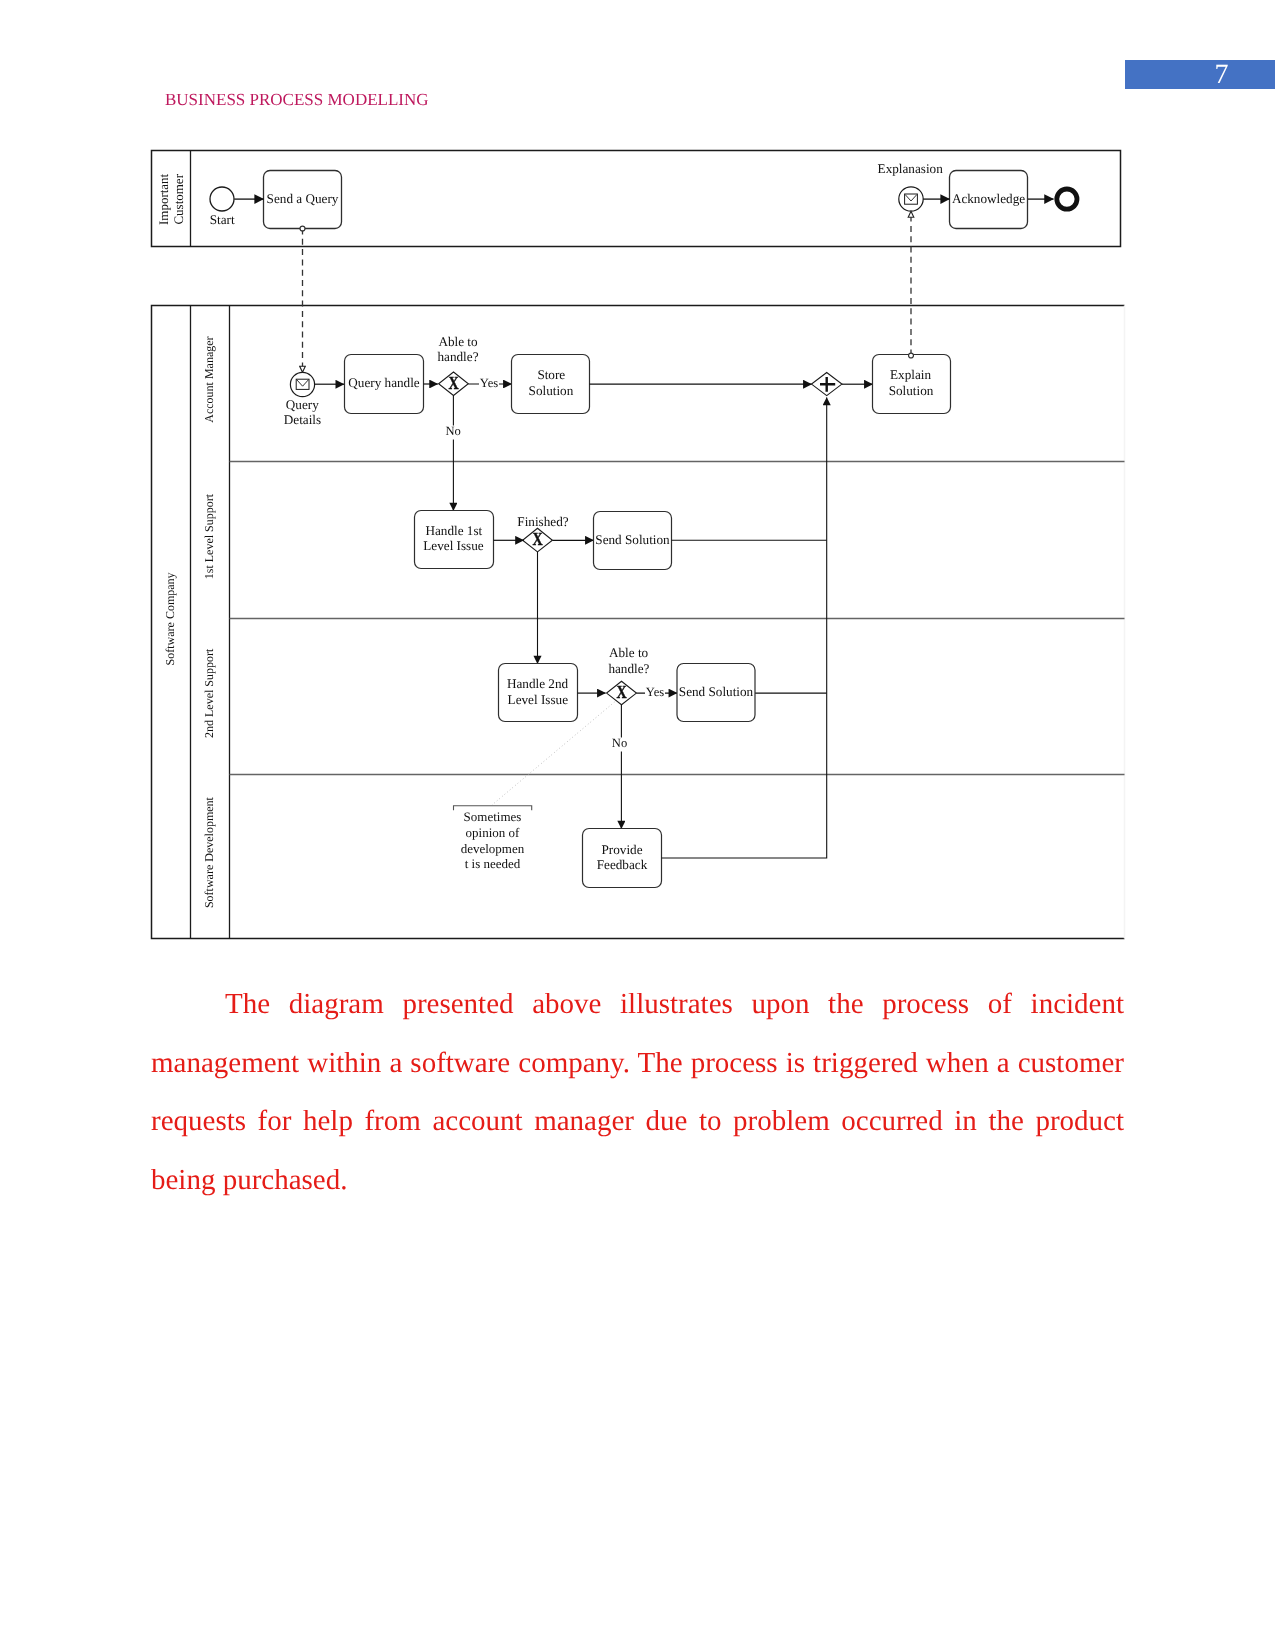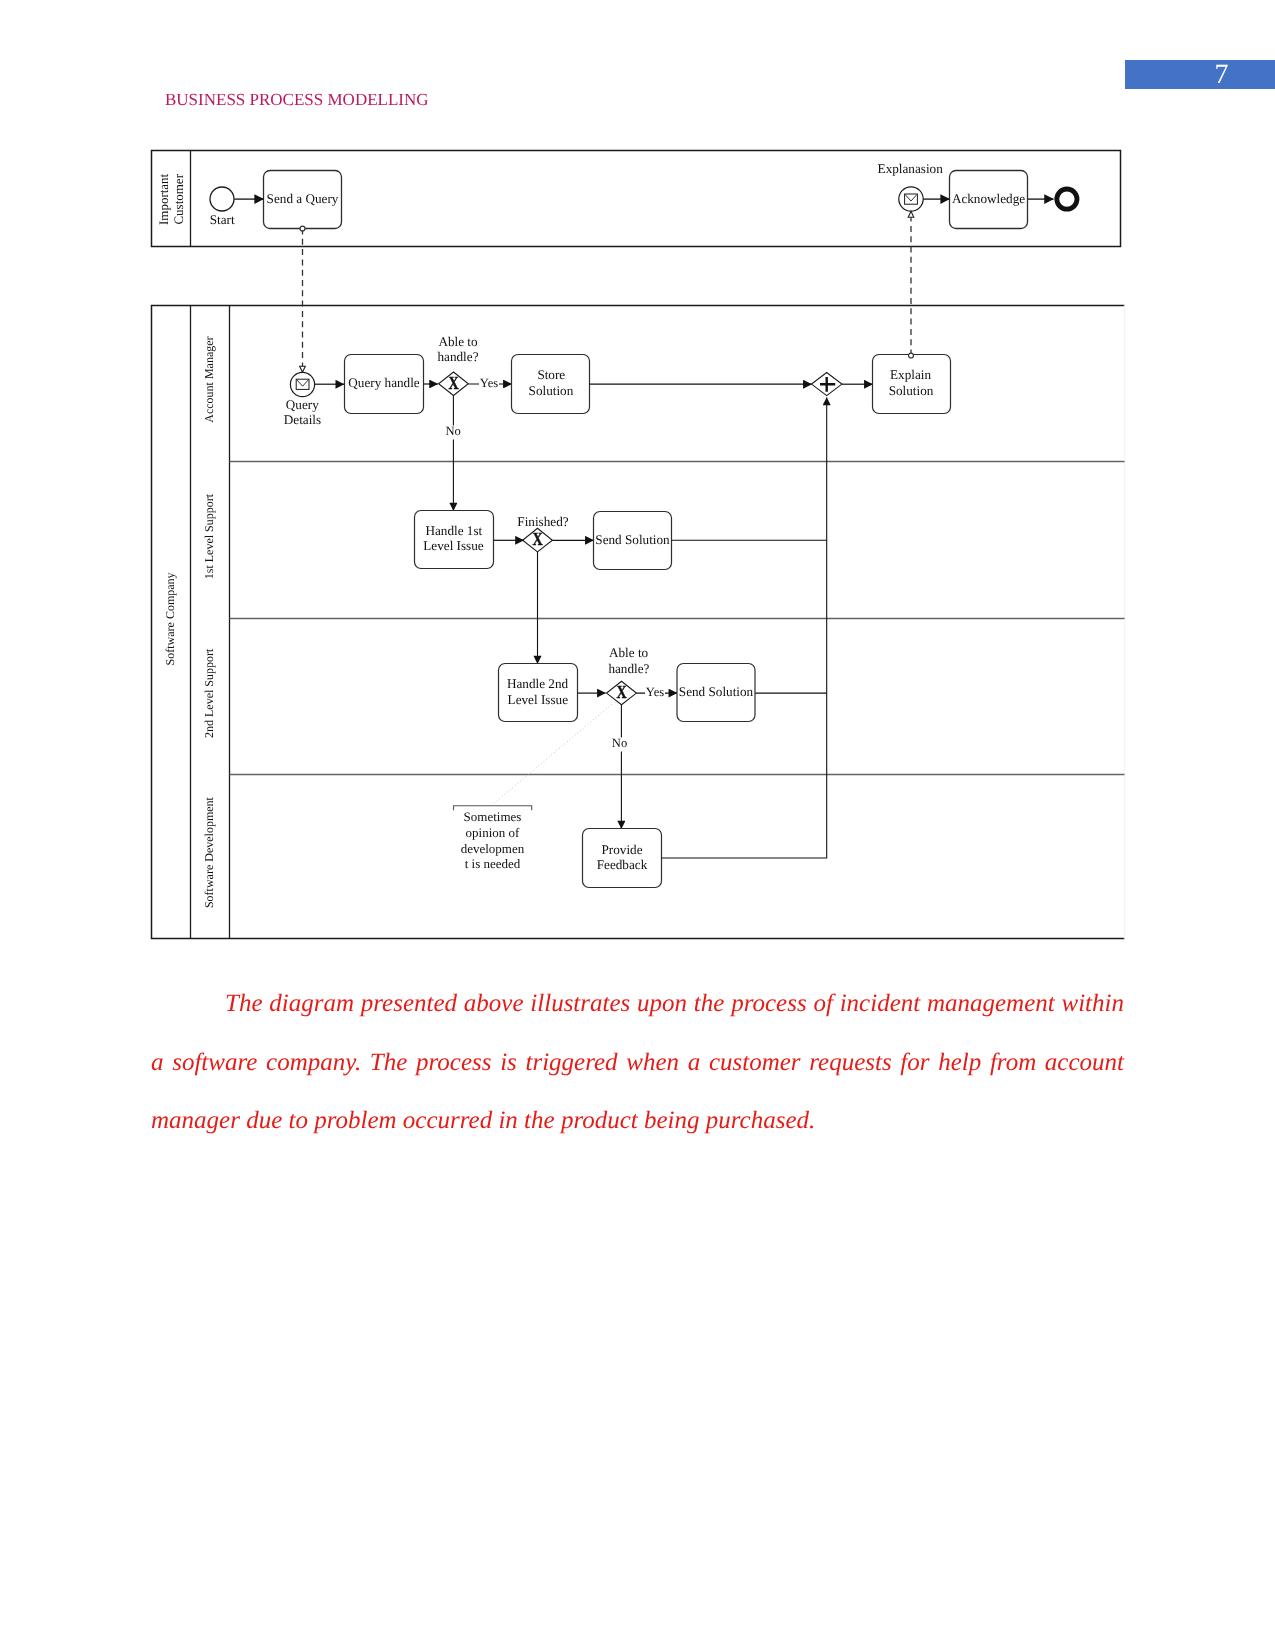--- a/index.html
+++ b/index.html
@@ -9,21 +9,21 @@
        font-family:"Liberation Serif",serif;overflow:hidden;}
   .page{position:absolute;inset:0;}
   #page-title{position:absolute;left:165px;top:61px;font-size:17px;color:#be185d;
       line-height:29px;white-space:nowrap;margin-top:24px;}
   #page-num-box{position:absolute;left:1125px;top:60px;width:150px;height:29px;
       background:#4472c4;overflow:hidden;}
   #page-num{position:absolute;left:0;top:0;width:193px;height:30px;color:#fff;
       font-size:28px;display:flex;align-items:center;justify-content:center;}
   #diagram{position:absolute;left:0;top:0;width:1275px;height:1000px;}
   #body-text{position:absolute;left:151px;top:975px;width:973px;color:#e51c17;
-      font-size:25px;line-height:58.5px;text-align:justify;text-indent:74px;font-style:italic;
+      font-size:29px;line-height:58.5px;text-align:justify;text-indent:74px;
       -webkit-font-smoothing:antialiased;}
   svg text{font-family:"Liberation Serif",serif;fill:#111;}
   .lane-label{font-size:12px;text-anchor:middle;dominant-baseline:middle;}
   .pool1-label{font-size:13px;text-anchor:middle;dominant-baseline:middle;}
   .node-lbl{font-size:13.2px;text-anchor:middle;dominant-baseline:middle;}
   .node-ext{font-size:13.2px;text-anchor:middle;dominant-baseline:middle;}
   .gw-x{font-size:18.5px;font-weight:bold;text-anchor:middle;dominant-baseline:central;stroke:#111;stroke-width:0.45;paint-order:stroke fill;
         font-family:"Liberation Serif",serif;}
   .flow-lbl{font-size:12.6px;text-anchor:middle;dominant-baseline:middle;}
   .lbl-bg{fill:#fff;}

